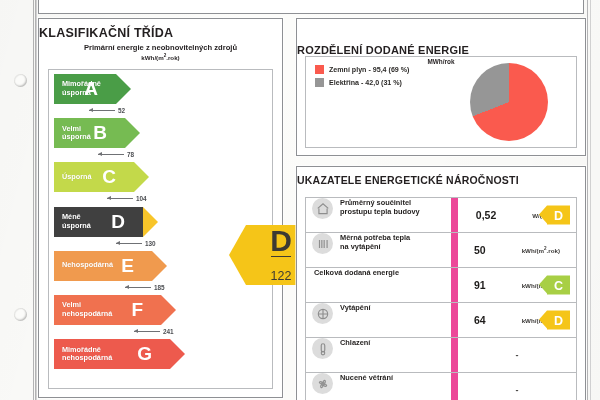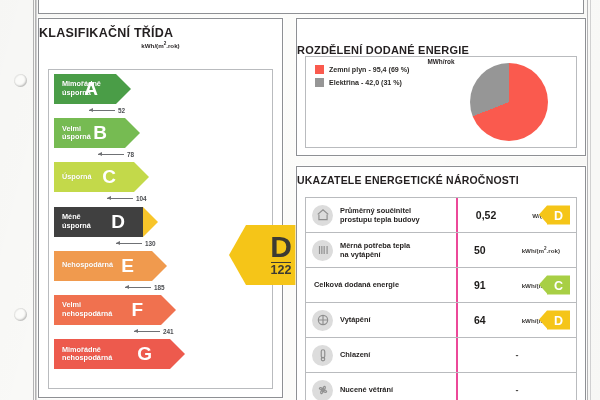--- a/index.html
+++ b/index.html
@@ -55,41 +55,41 @@
   .thr .num{font-size:6.4px;color:#4d4f53;margin-left:3px;font-weight:bold;}
 
   
   #result{position:absolute;left:207px;top:206px;width:70px;height:60px;
     background:#f5c518;display:flex;flex-direction:column;align-items:center;
     justify-content:center;}
   #result:before{content:"";position:absolute;left:-17px;top:0;width:0;height:0;
     border-top:30px solid transparent;border-bottom:30px solid transparent;
     border-right:17px solid #f5c518;}
   #resLetter{font-size:30px;font-weight:bold;color:#3c3a33;line-height:.95;}
-  #resVal{font-size:12.5px;font-weight:bold;color:#3c3a33;margin-top:1px;
-    border-top:1.2px solid #3c3a33;padding-top:0px;}
+  #resVal{font-size:12.5px;font-weight:normal;color:#3c3a33;margin-top:1px;
+    border-top:1.2px solid #3c3a33;padding-top:12px;}
 
   
   #piePanel{left:296px;top:18px;width:288px;height:136px;}
   #pieTitle{font-size:11px;margin-top:25px;}
   #pieUnit{text-align:center;font-size:6.4px;font-weight:bold;margin-top:2px;}
   #pieInner{position:absolute;left:8px;top:37px;right:8px;bottom:7px;border:1px solid #b9bbbe;}
   #legend{position:absolute;left:9px;top:8px;}
   .leg{display:flex;align-items:center;margin-bottom:4px;}
   .leg .sw{width:9px;height:9px;margin-right:5px;}
   .leg .tx{font-size:7.1px;font-weight:bold;color:#2c2a28;}
   #pie{position:absolute;right:28px;top:6px;width:78px;height:78px;border-radius:50%;}
 
   
   #indPanel{left:296px;top:166px;width:288px;height:240px;}
   #indTitle{font-size:10.5px;margin-top:7px;}
   #indTable{position:absolute;left:8px;top:30px;right:8px;bottom:0;border:1px solid #b9bbbe;border-bottom:none;}
   .irow{display:flex;align-items:center;height:34px;border-bottom:1px solid #b9bbbe;position:relative;}
-  .icell-l{width:152px;display:flex;align-items:center;height:100%;
-    border-right:2px solid #ec4899;box-sizing:border-box;}
+  .icell-l{width:152px;display:flex;height:100%;
+    border-right:7px solid #ec4899;box-sizing:border-box;}
   .iicon{width:21px;height:21px;border-radius:50%;background:#dcdcdc;
     margin-left:6px;margin-right:7px;flex:none;display:flex;align-items:center;justify-content:center;}
   .iicon svg{display:block;}
   .ilabel{font-size:7.4px;font-weight:bold;line-height:1.25;color:#221f1e;}
   .ilabel.nobox{margin-left:8px;}
   .icell-r{flex:1;display:flex;align-items:center;justify-content:center;
     position:relative;height:100%;gap:33px;}
   .ival{font-size:10.5px;font-weight:bold;color:#1d1b1a;}
   .iunit{font-size:6.2px;font-weight:bold;color:#3a3836;margin-left:3px;}
   .iunit sup{font-size:4.6px;}
@@ -110,20 +110,21 @@
   <div class="spine s4"></div>
   <div class="hole h1"></div>
   <div class="hole h2"></div>
 
   <div id="topstrip">
     
   </div>
 
   <div class="panel" id="classPanel">
     <div class="panel-title" id="classTitle">KLASIFIKAČNÍ TŘÍDA</div>
+    <div id="classSub">Primární energie z neobnovitelných zdrojů</div>
     <div id="classUnit">
       kWh/(m<sup>2</sup>.rok)
     </div>
     <div id="scaleBox">
         <div class="band" style="top: 4px; width: 62px; background: rgb(74, 157, 71);">
           <div class="lbl">Mimořádně<br>úsporná</div>
           <div class="letter">A</div>
           <div class="tip" style="border-left: 15px solid rgb(74, 157, 71);"></div>
         </div>
         <div class="thr" style="top: 36px; left: 40px;">

